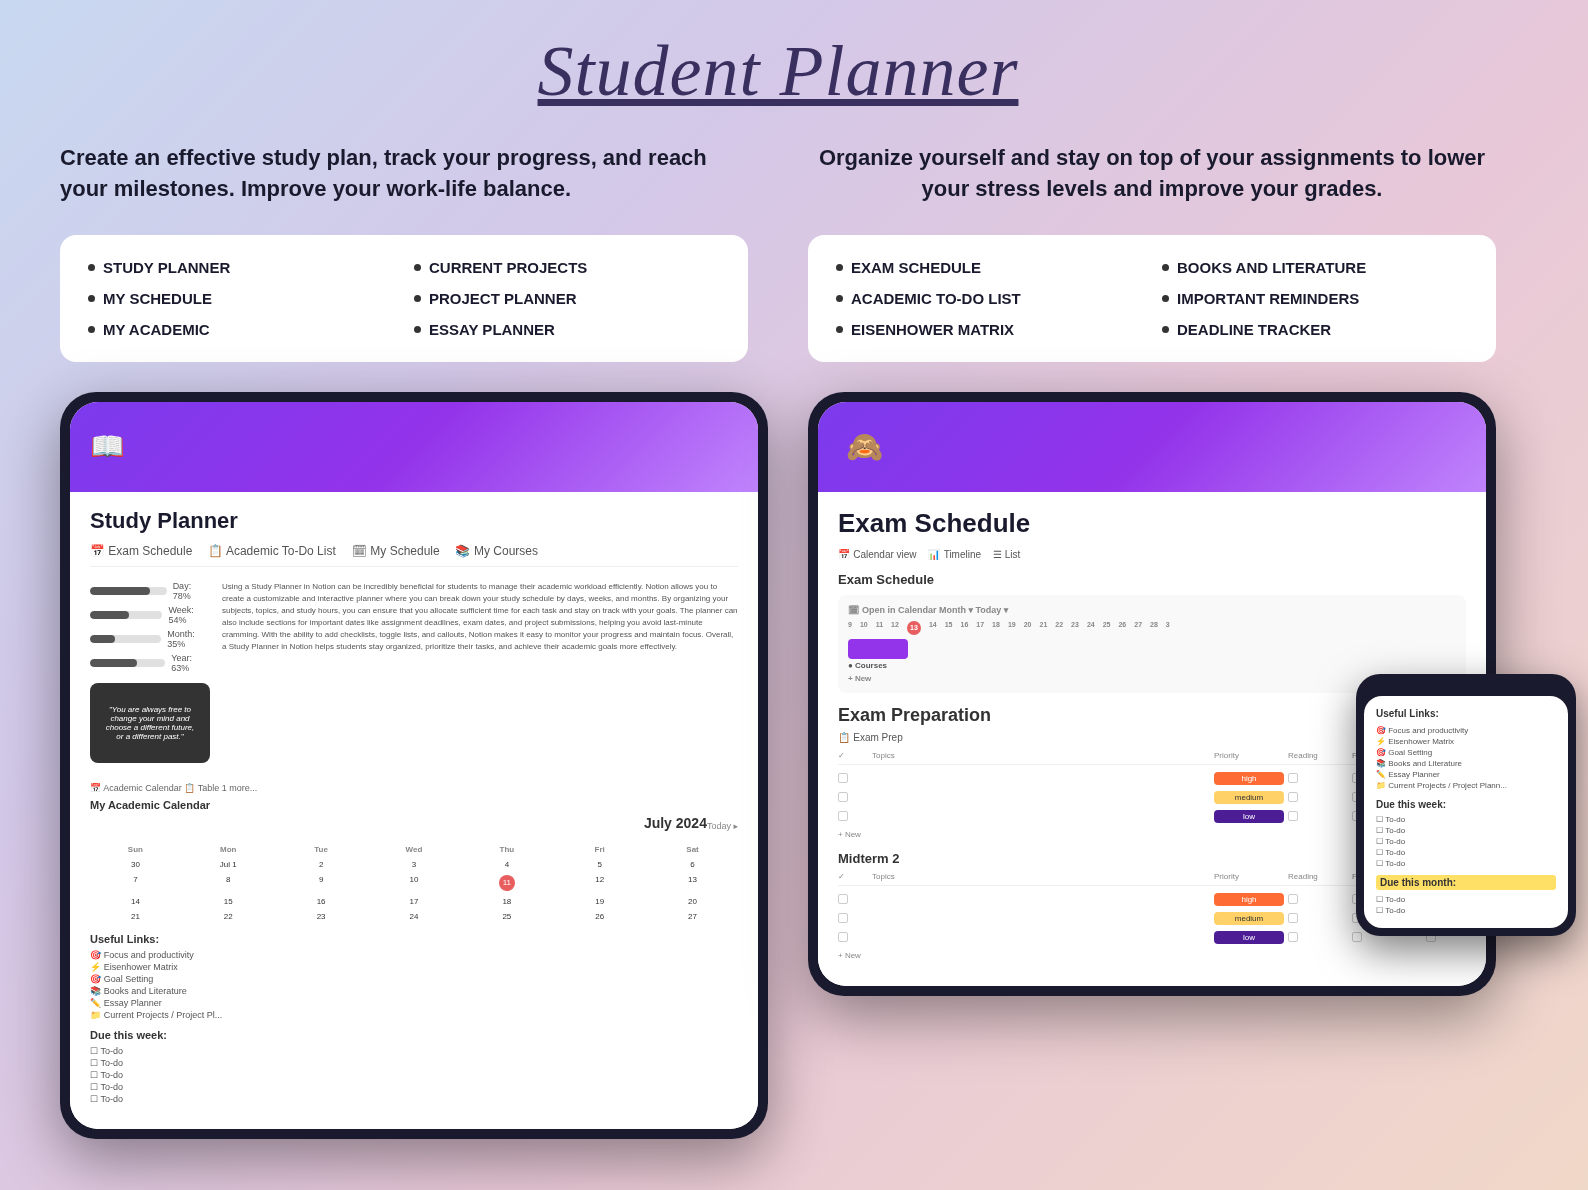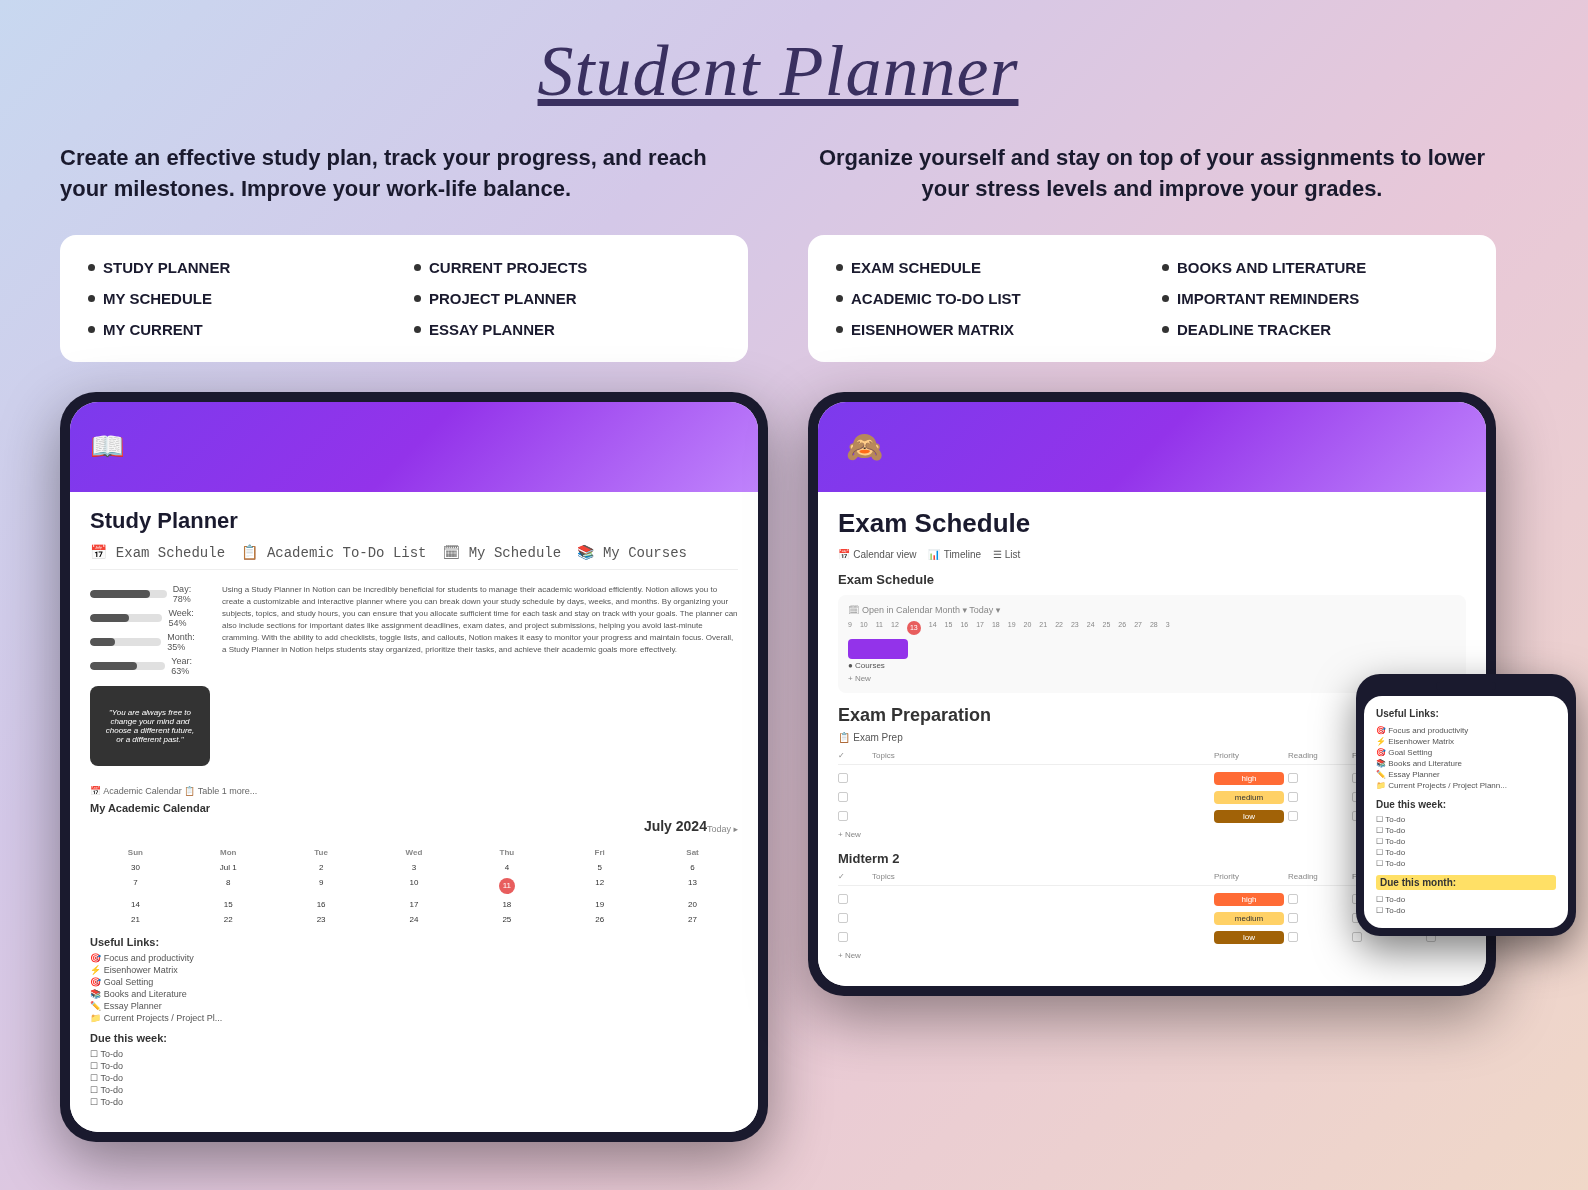--- a/index.html
+++ b/index.html
@@ -126,23 +126,23 @@
       font-family: Arial, sans-serif;
     }
     .screen-nav {
       display: flex;
       gap: 16px;
       margin-bottom: 14px;
       border-bottom: 1px solid #eee;
       padding-bottom: 8px;
     }
     .screen-nav-item {
-      font-size: 14px;
+      font-size: 12px;
       color: #555;
-      font-family: Liberation Mono, monospace;
+      font-family: Liberation Sans, sans-serif;
       text-align: right;
     }
 
     
     .progress-group {
       display: flex;
       flex-direction: column;
       gap: 4px;
       margin-bottom: 10px;
     }
@@ -285,20 +285,21 @@
       color: #333;
       font-family: Arial, sans-serif;
       margin-bottom: 8px;
     }
     .timeline-area {
       background: #f9f9f9;
       border-radius: 8px;
       padding: 10px;
       margin-bottom: 12px;
       min-height: 80px;
+      font-weight: bold;
     }
     .timeline-numbers {
       display: flex;
       gap: 8px;
       font-size: 7px;
       color: #888;
       font-family: Arial, sans-serif;
       margin-bottom: 4px;
     }
     .timeline-bar {
@@ -346,21 +347,21 @@
     }
     .priority-badge {
       font-size: 8px;
       font-family: Arial, sans-serif;
       padding: 2px 6px;
       border-radius: 4px;
       text-align: center;
     }
     .priority-high { background: #ff6b35; color: white; }
     .priority-medium { background: #ffd166; color: #333; }
-    .priority-low { background: #a16207; color: white; }
+    .priority-low { background: #4c1d95; color: white; }
     .checkbox {
       width: 10px;
       height: 10px;
       border: 1px solid #ccc;
       border-radius: 2px;
     }
 
     
     .phone-small {
       position: absolute;
@@ -460,21 +461,21 @@
       <div class="feature-item">
         <div class="bullet"></div>
         <span>MY SCHEDULE</span>
       </div>
       <div class="feature-item">
         <div class="bullet"></div>
         <span>PROJECT PLANNER</span>
       </div>
       <div class="feature-item">
         <div class="bullet"></div>
-        <span>MY CURRENT</span>
+        <span>MY ACADEMIC</span>
       </div>
       <div class="feature-item">
         <div class="bullet"></div>
         <span>ESSAY PLANNER</span>
       </div>
     </div>
 
     <div class="features-box">
       <div class="feature-item">
         <div class="bullet"></div>

